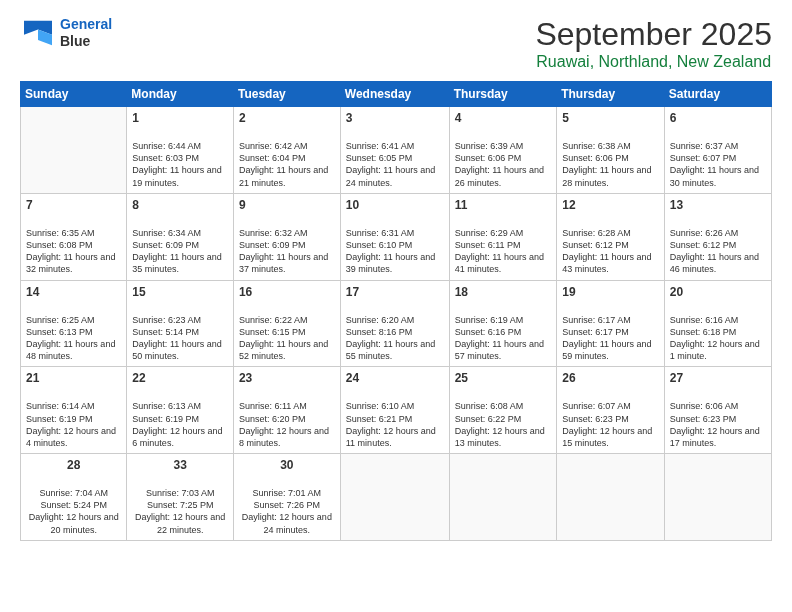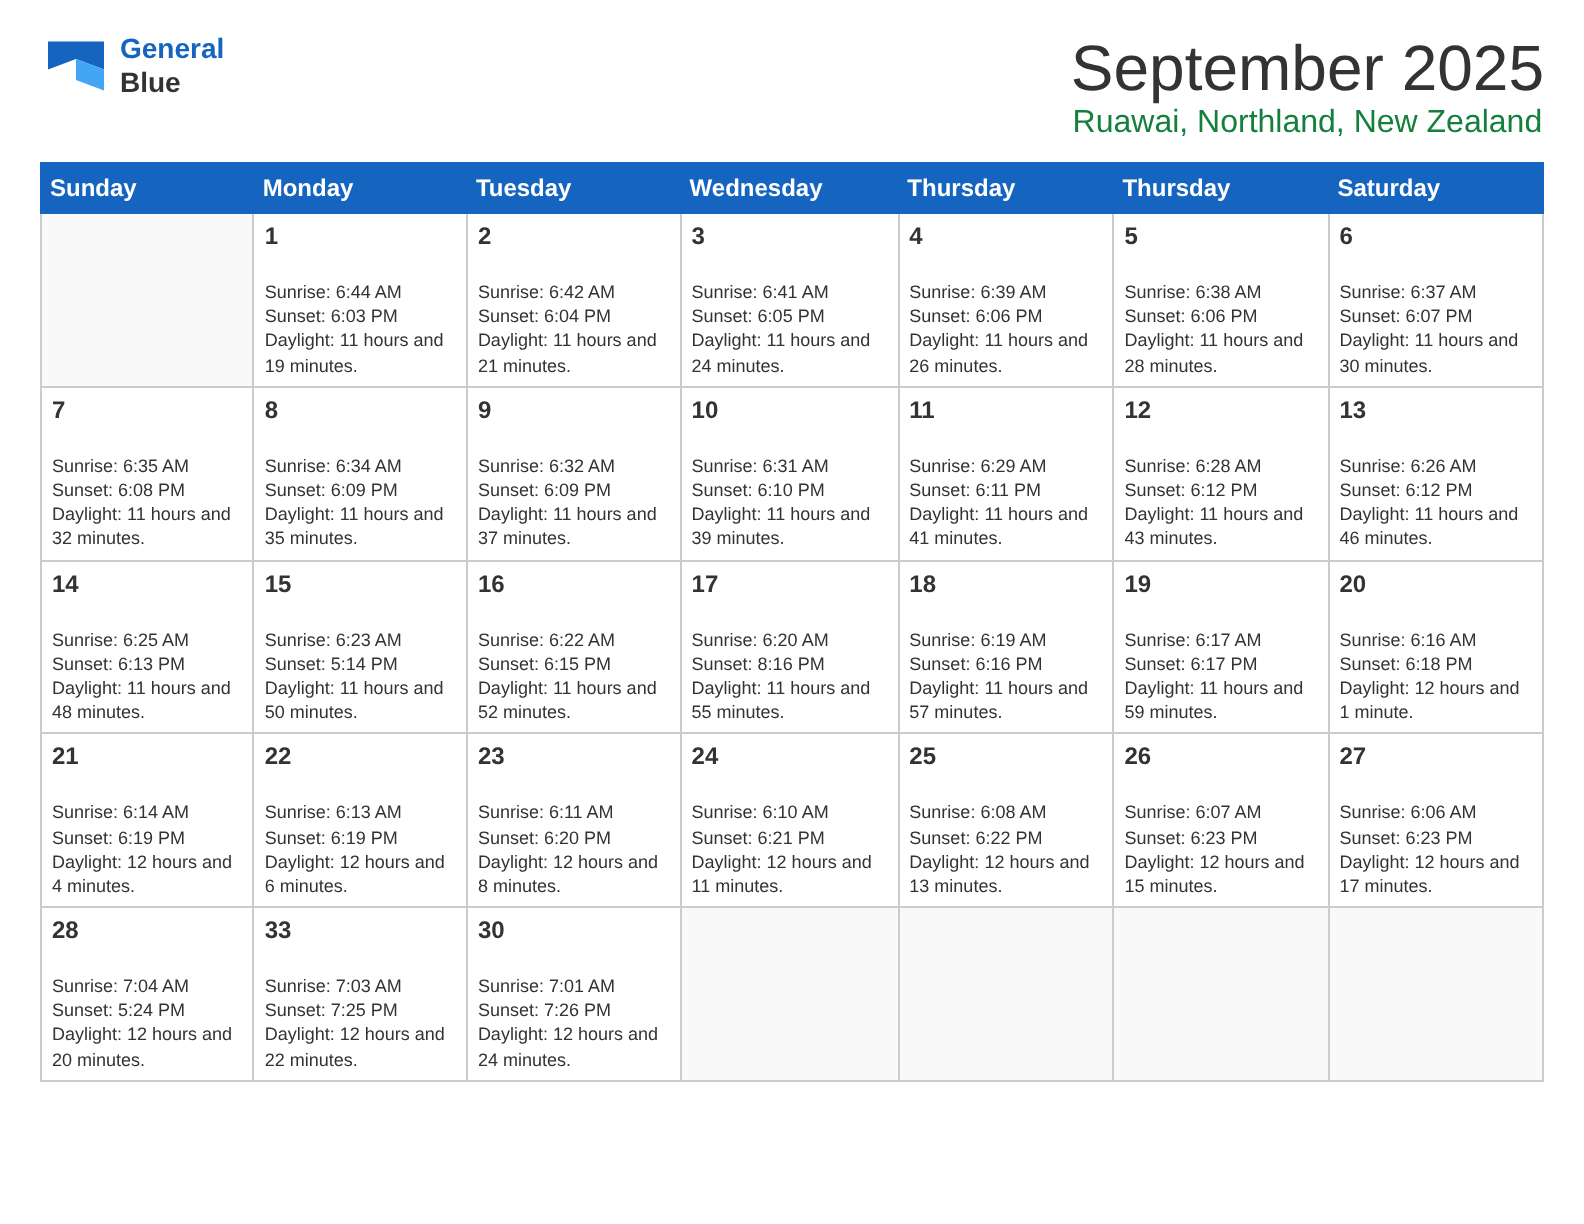--- a/index.html
+++ b/index.html
@@ -84,20 +84,21 @@
       font-size: 9px;
       color: #333;
       line-height: 1.35;
       margin-top: 14px;
     }
     .empty-cell {
       background: #f9f9f9;
     }
     tr:last-child td {
       min-height: 60px;
+      text-align: center;
     }
   </style>
 </head>
 <body>
 
 <div class="page">
   <div class="header">
     <div class="logo">
       <svg class="logo-icon" viewBox="0 0 40 32" xmlns="http://www.w3.org/2000/svg">
         <rect x="0" y="0" width="40" height="32" fill="white"></rect>

